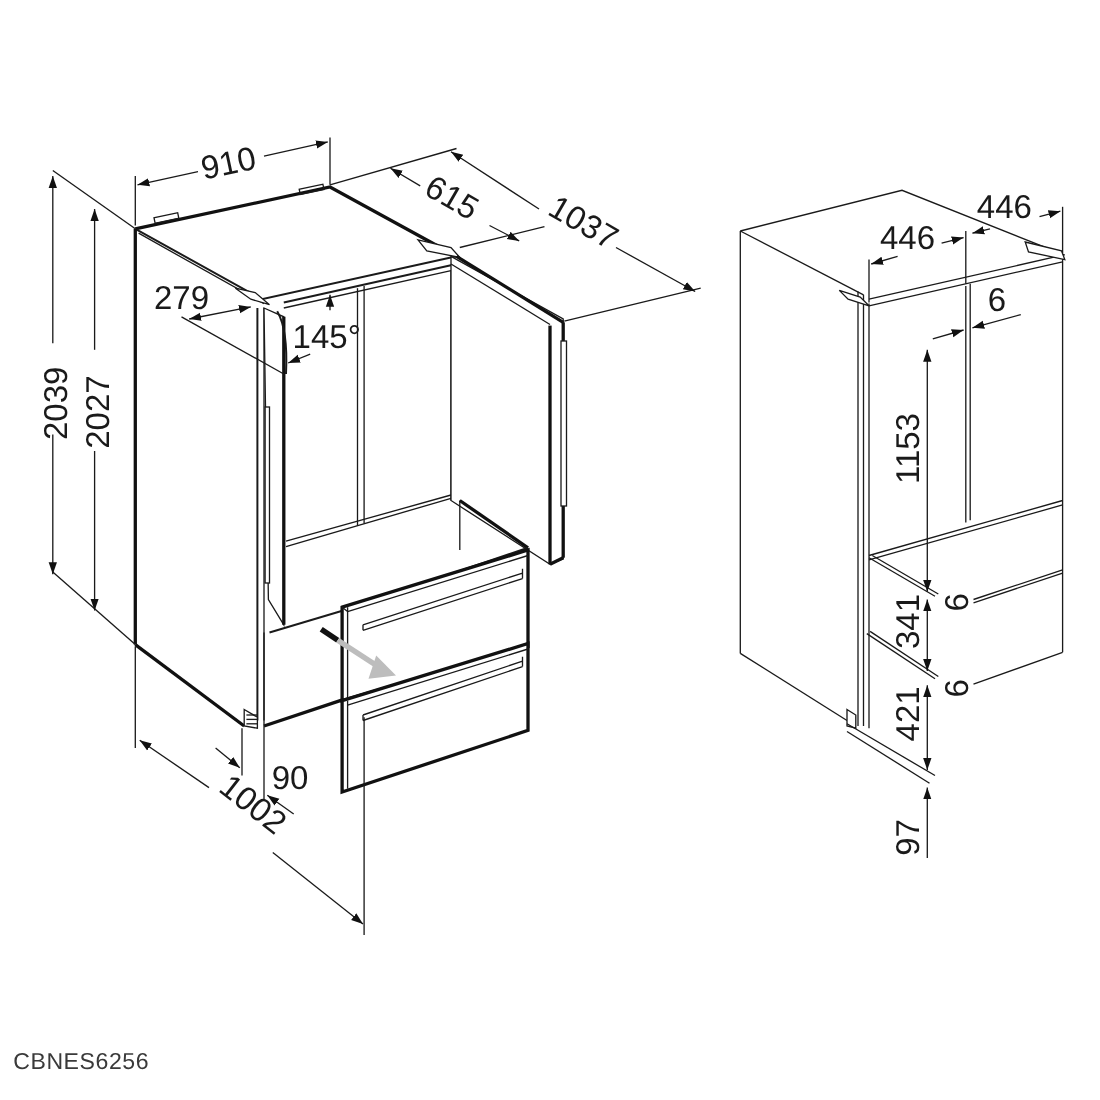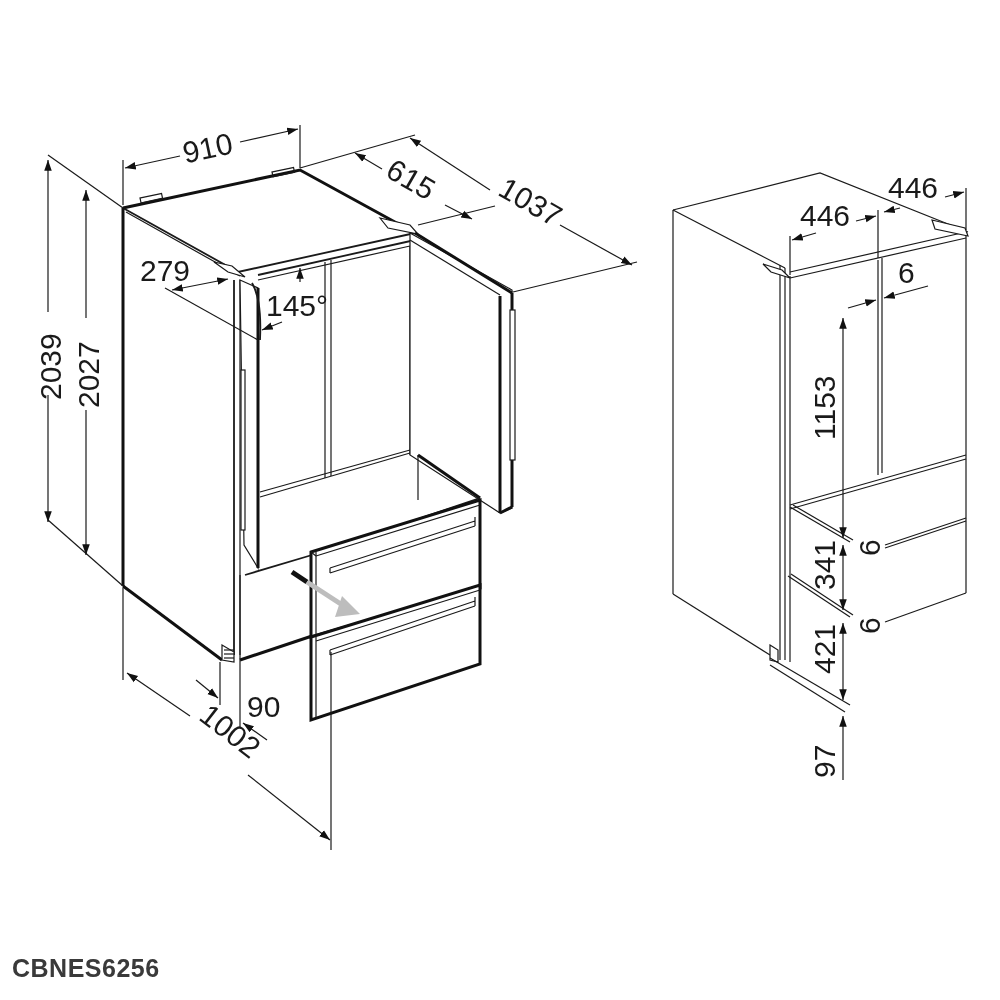--- a/index.html
+++ b/index.html
@@ -1,19 +1,19 @@
 <!DOCTYPE html>
 <html><head>
 <meta charset="utf-8">
 <style>
   html, body { margin: 0; padding: 0; background: #ffffff; }
   body { width: 1000px; height: 1000px; position: relative; overflow: hidden; font-family: "Liberation Sans", sans-serif; }
   svg { position: absolute; left: 0; top: 0; }
   .dim { font-family: "Liberation Sans", sans-serif; font-size: 30px; fill: #1a1a1a; }
-  .model { position: absolute; left: 12px; top: 954px; font-family: "Liberation Sans", sans-serif; font-weight: bold; font-size: 25px; color: #3a3a3a; letter-spacing: 0.5px; text-align: center; }
+  .model { position: absolute; left: 12px; top: 954px; font-family: "Liberation Sans", sans-serif; font-weight: normal; font-size: 21px; color: #3a3a3a; letter-spacing: 0.5px; text-align: center; }
   .thin { stroke: #1a1a1a; stroke-width: 1.2; fill: none; }
   .med { stroke: #1a1a1a; stroke-width: 1.8; fill: none; }
   .thick { stroke: #111; stroke-width: 3; fill: none; }
   .fillw { fill: #fff; }
 </style>
 </head>
 <body>
 
 <svg width="1000" height="1000" viewBox="0 0 1000 1000">
   <defs>

